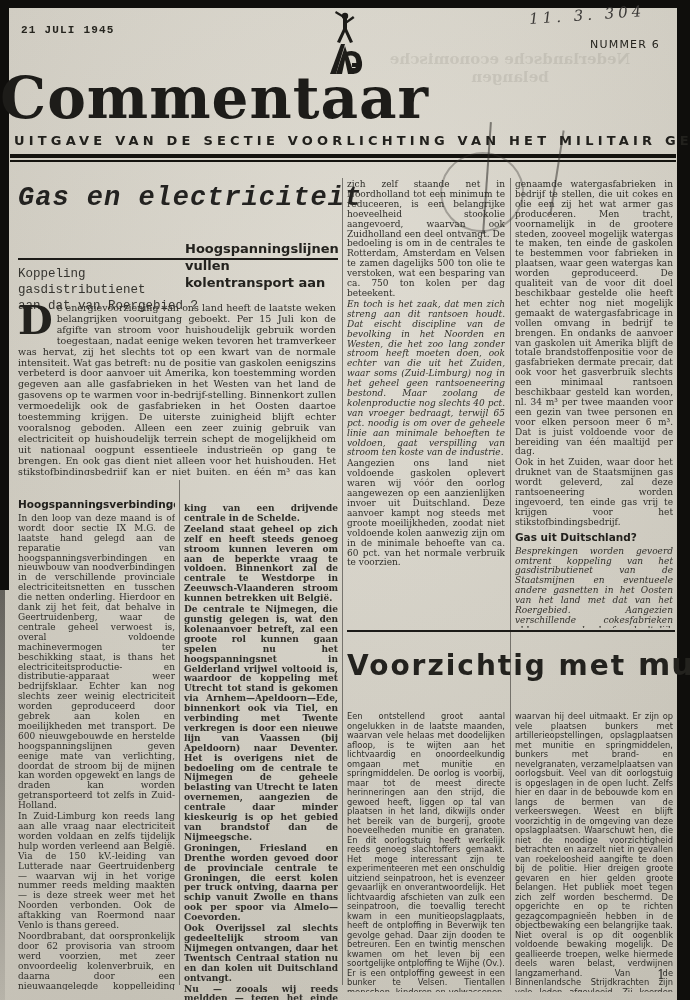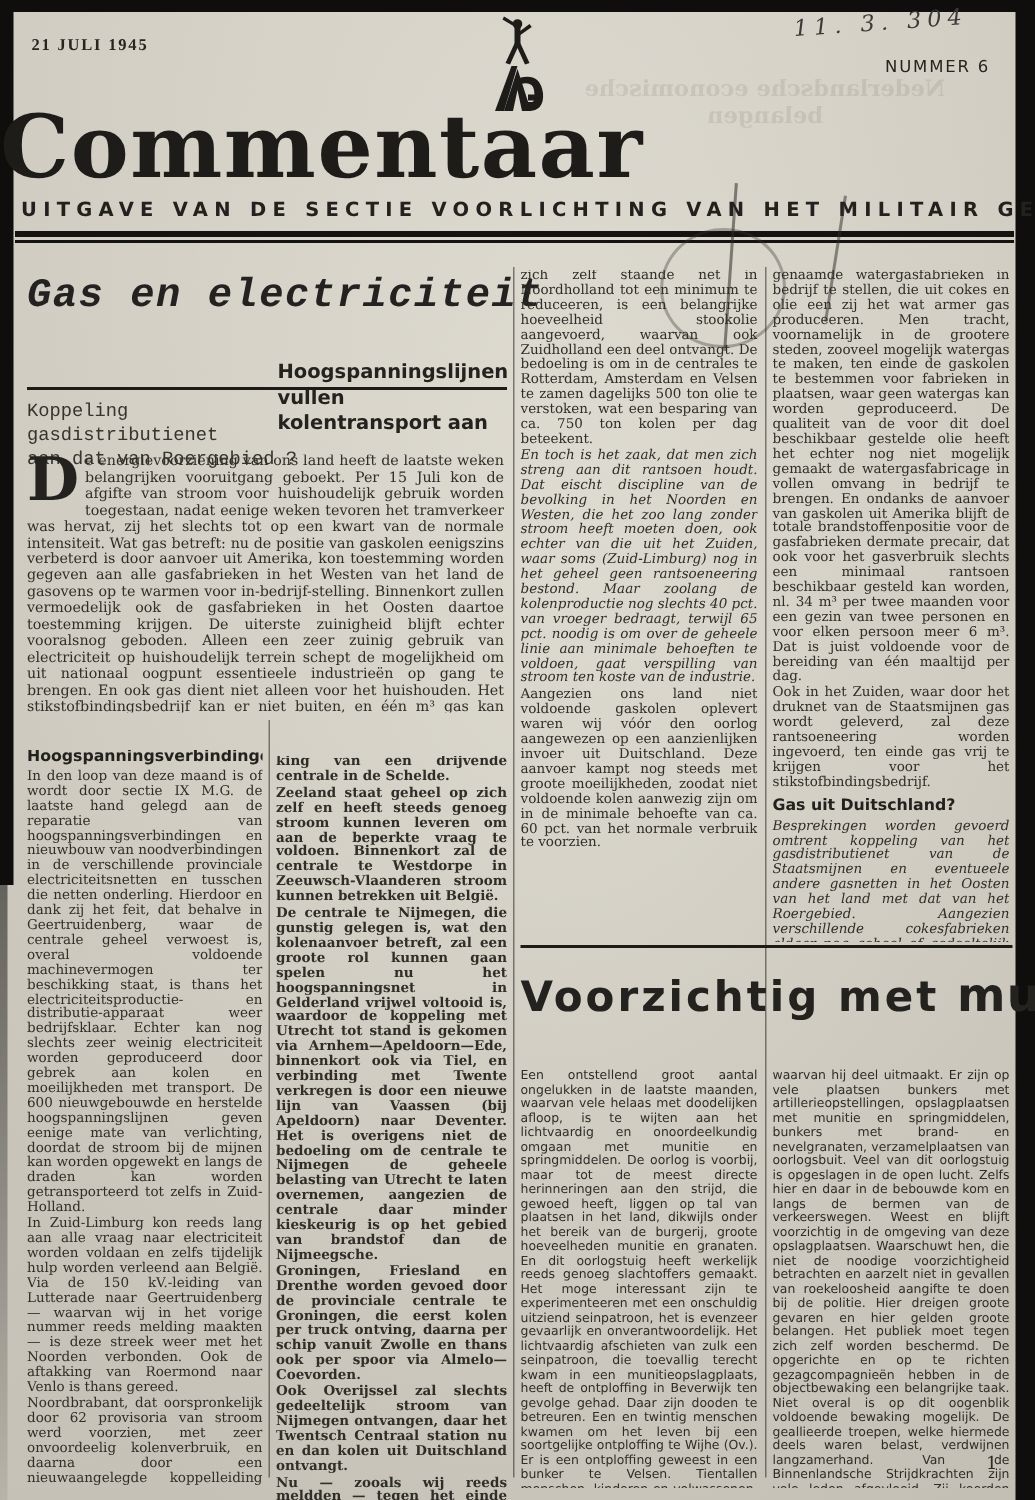--- a/index.html
+++ b/index.html
@@ -12,21 +12,21 @@
     font-family:"DejaVu Serif","Liberation Serif",serif;
     color:#2b2a26;
   }
   
   .frame-top{position:absolute;left:0;top:0;width:690px;height:8px;background:#0f0e0c;}
   .frame-left{position:absolute;left:0;top:0;width:9px;height:590px;background:#0f0e0c;}
   .frame-left-fade{position:absolute;left:0;top:588px;width:5px;height:412px;background:linear-gradient(to bottom,rgba(15,14,12,.55),rgba(15,14,12,.08));}
   .frame-right{position:absolute;right:0;top:0;width:13px;height:1000px;background:#0f0e0c;}
 
   
-  .pub-date{position:absolute;left:21px;top:24px;font-family:Liberation Serif, serif;font-size:11px;font-weight:bold;letter-spacing:1.2px;color:#26251f;}
+  .pub-date{position:absolute;left:21px;top:24px;font-family:Liberation Mono, monospace;font-size:11px;font-weight:bold;letter-spacing:1.2px;color:#26251f;}
   .issue-no{position:absolute;right:30px;top:38px;font-family:"DejaVu Sans","Liberation Sans",sans-serif;font-size:11px;font-weight:normal;letter-spacing:1.2px;color:#26251f;}
   .handwritten{position:absolute;right:45px;top:6px;font-style:italic;font-size:15px;color:#3c3a38;transform:rotate(-4deg);letter-spacing:4px;font-family:"DejaVu Serif",serif;}
   .ghost{position:absolute;left:365px;top:50px;width:290px;font-size:15px;color:#5a574c;opacity:.13;transform:scaleX(-1);font-weight:bold;text-align:center;pointer-events:none;}
   .mg-logo{position:absolute;left:322px;top:10px;width:46px;height:66px;}
   .masthead{position:absolute;left:0;top:64px;width:690px;font-size:58px;font-weight:bold;letter-spacing:1px;color:#1d1c19;}
   .subtitle{position:absolute;left:14px;top:133px;width:662px;text-align:center;font-family:"DejaVu Sans","Liberation Sans",sans-serif;font-size:13px;font-weight:bold;letter-spacing:4.2px;color:#22211d;white-space:nowrap;}
   .rule-thick{position:absolute;left:10px;top:154px;width:666px;height:4px;background:#14130f;}
   .rule-thin{position:absolute;left:10px;top:160px;width:666px;height:2px;background:#14130f;}
 
   

